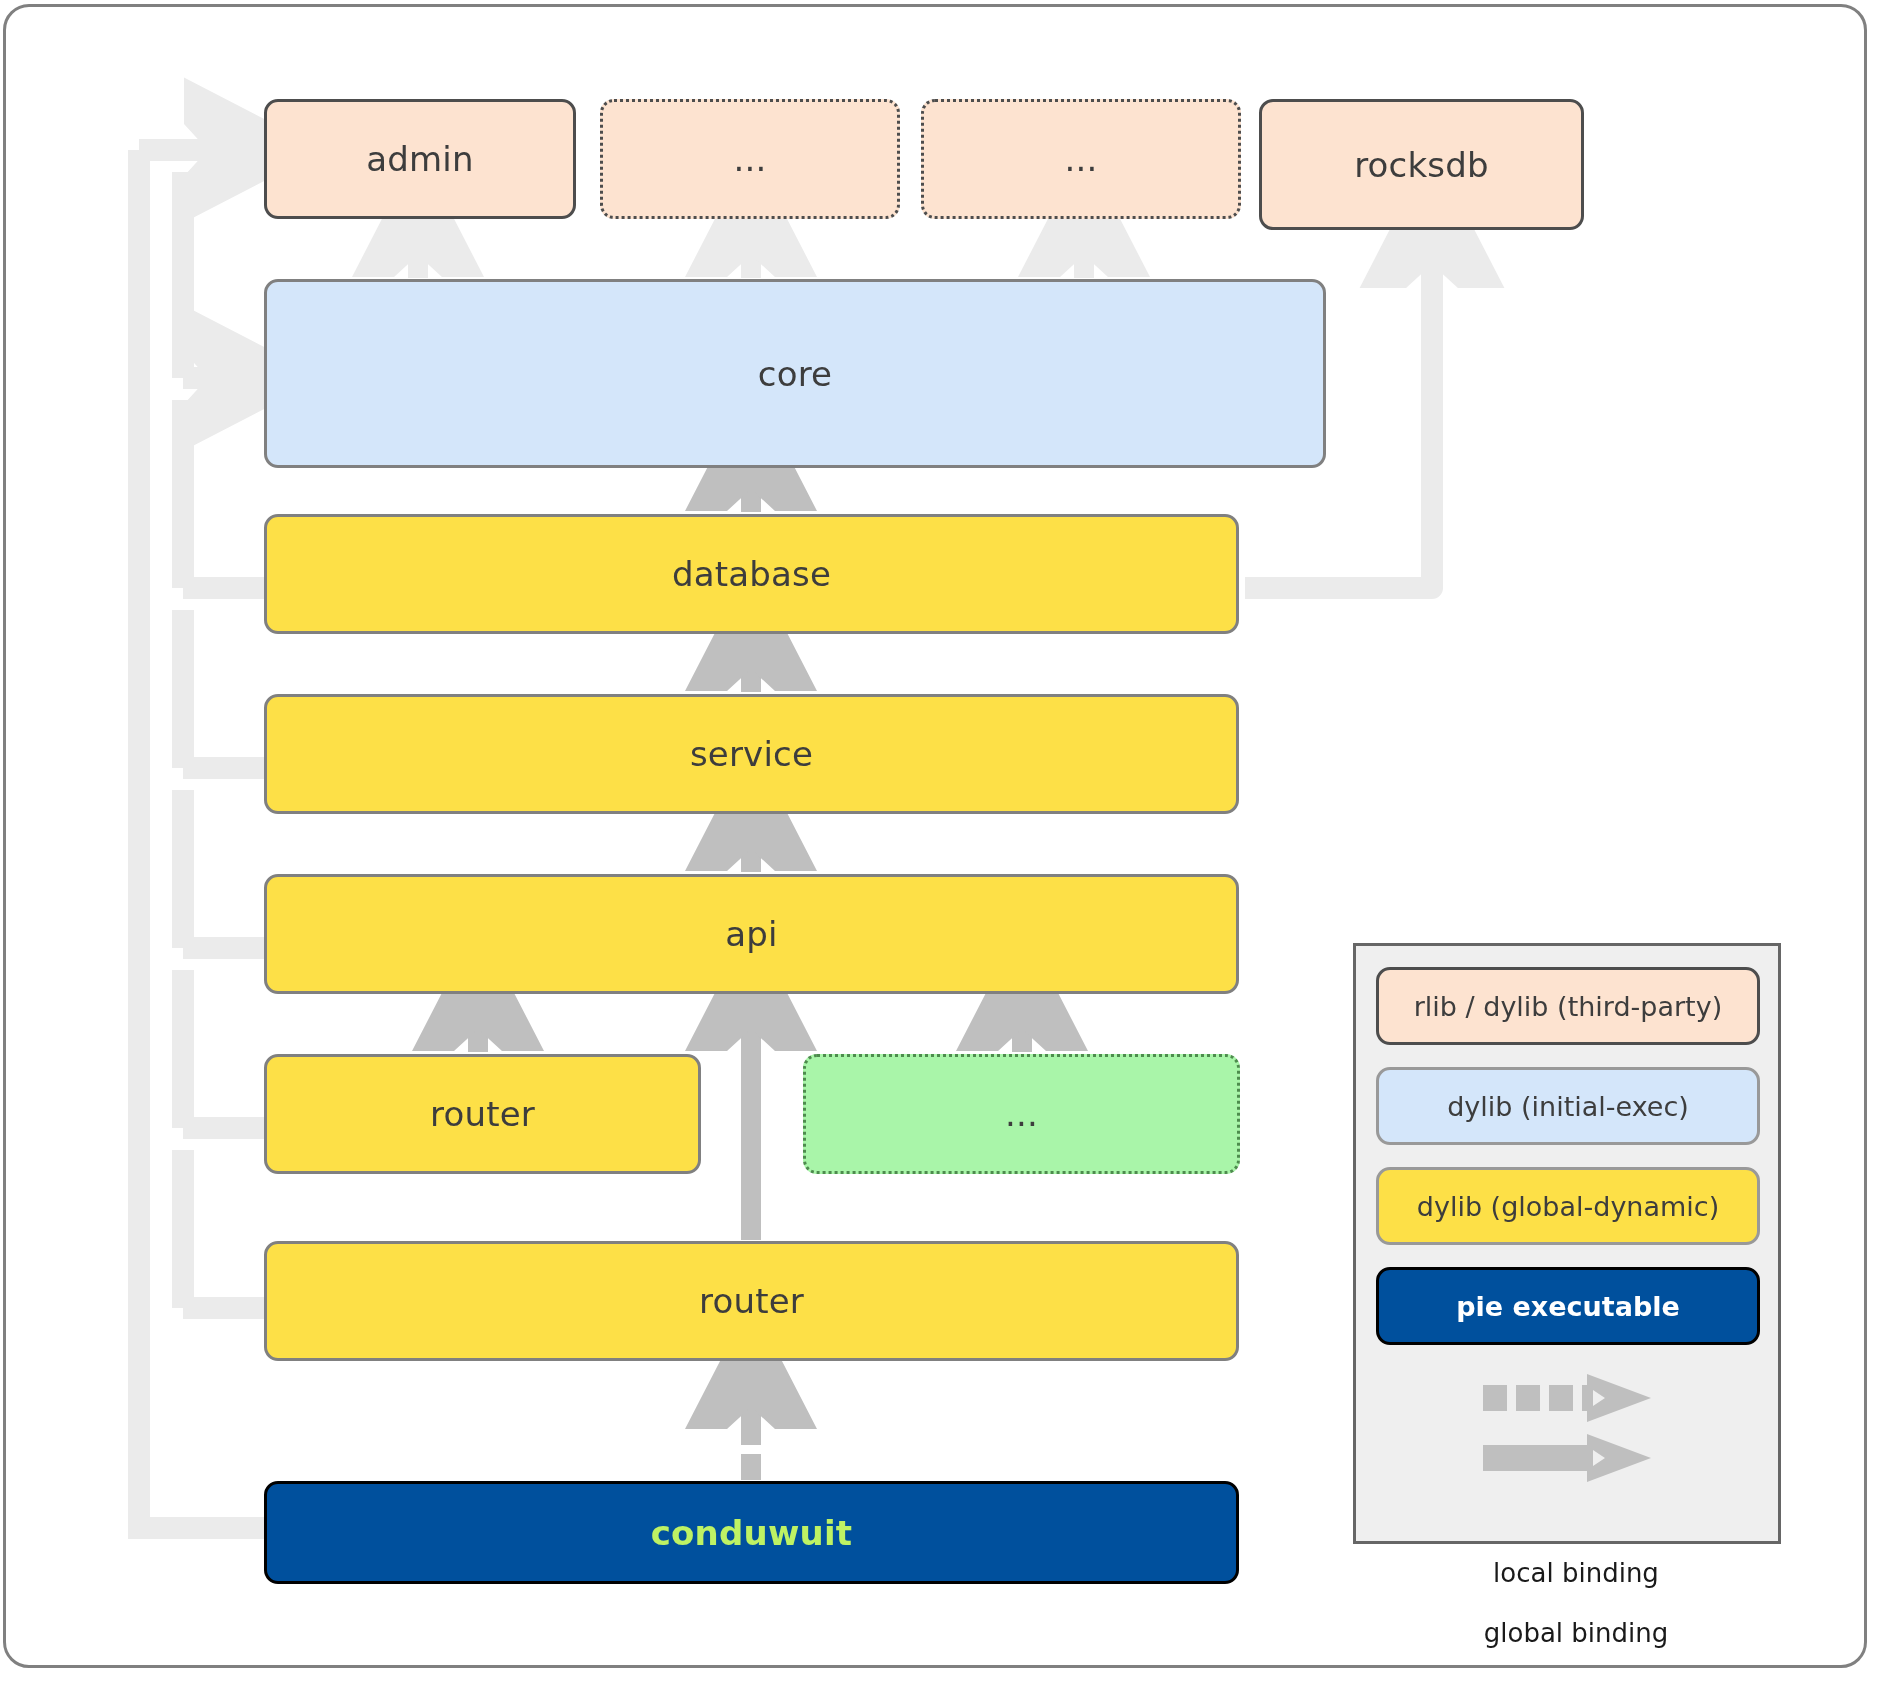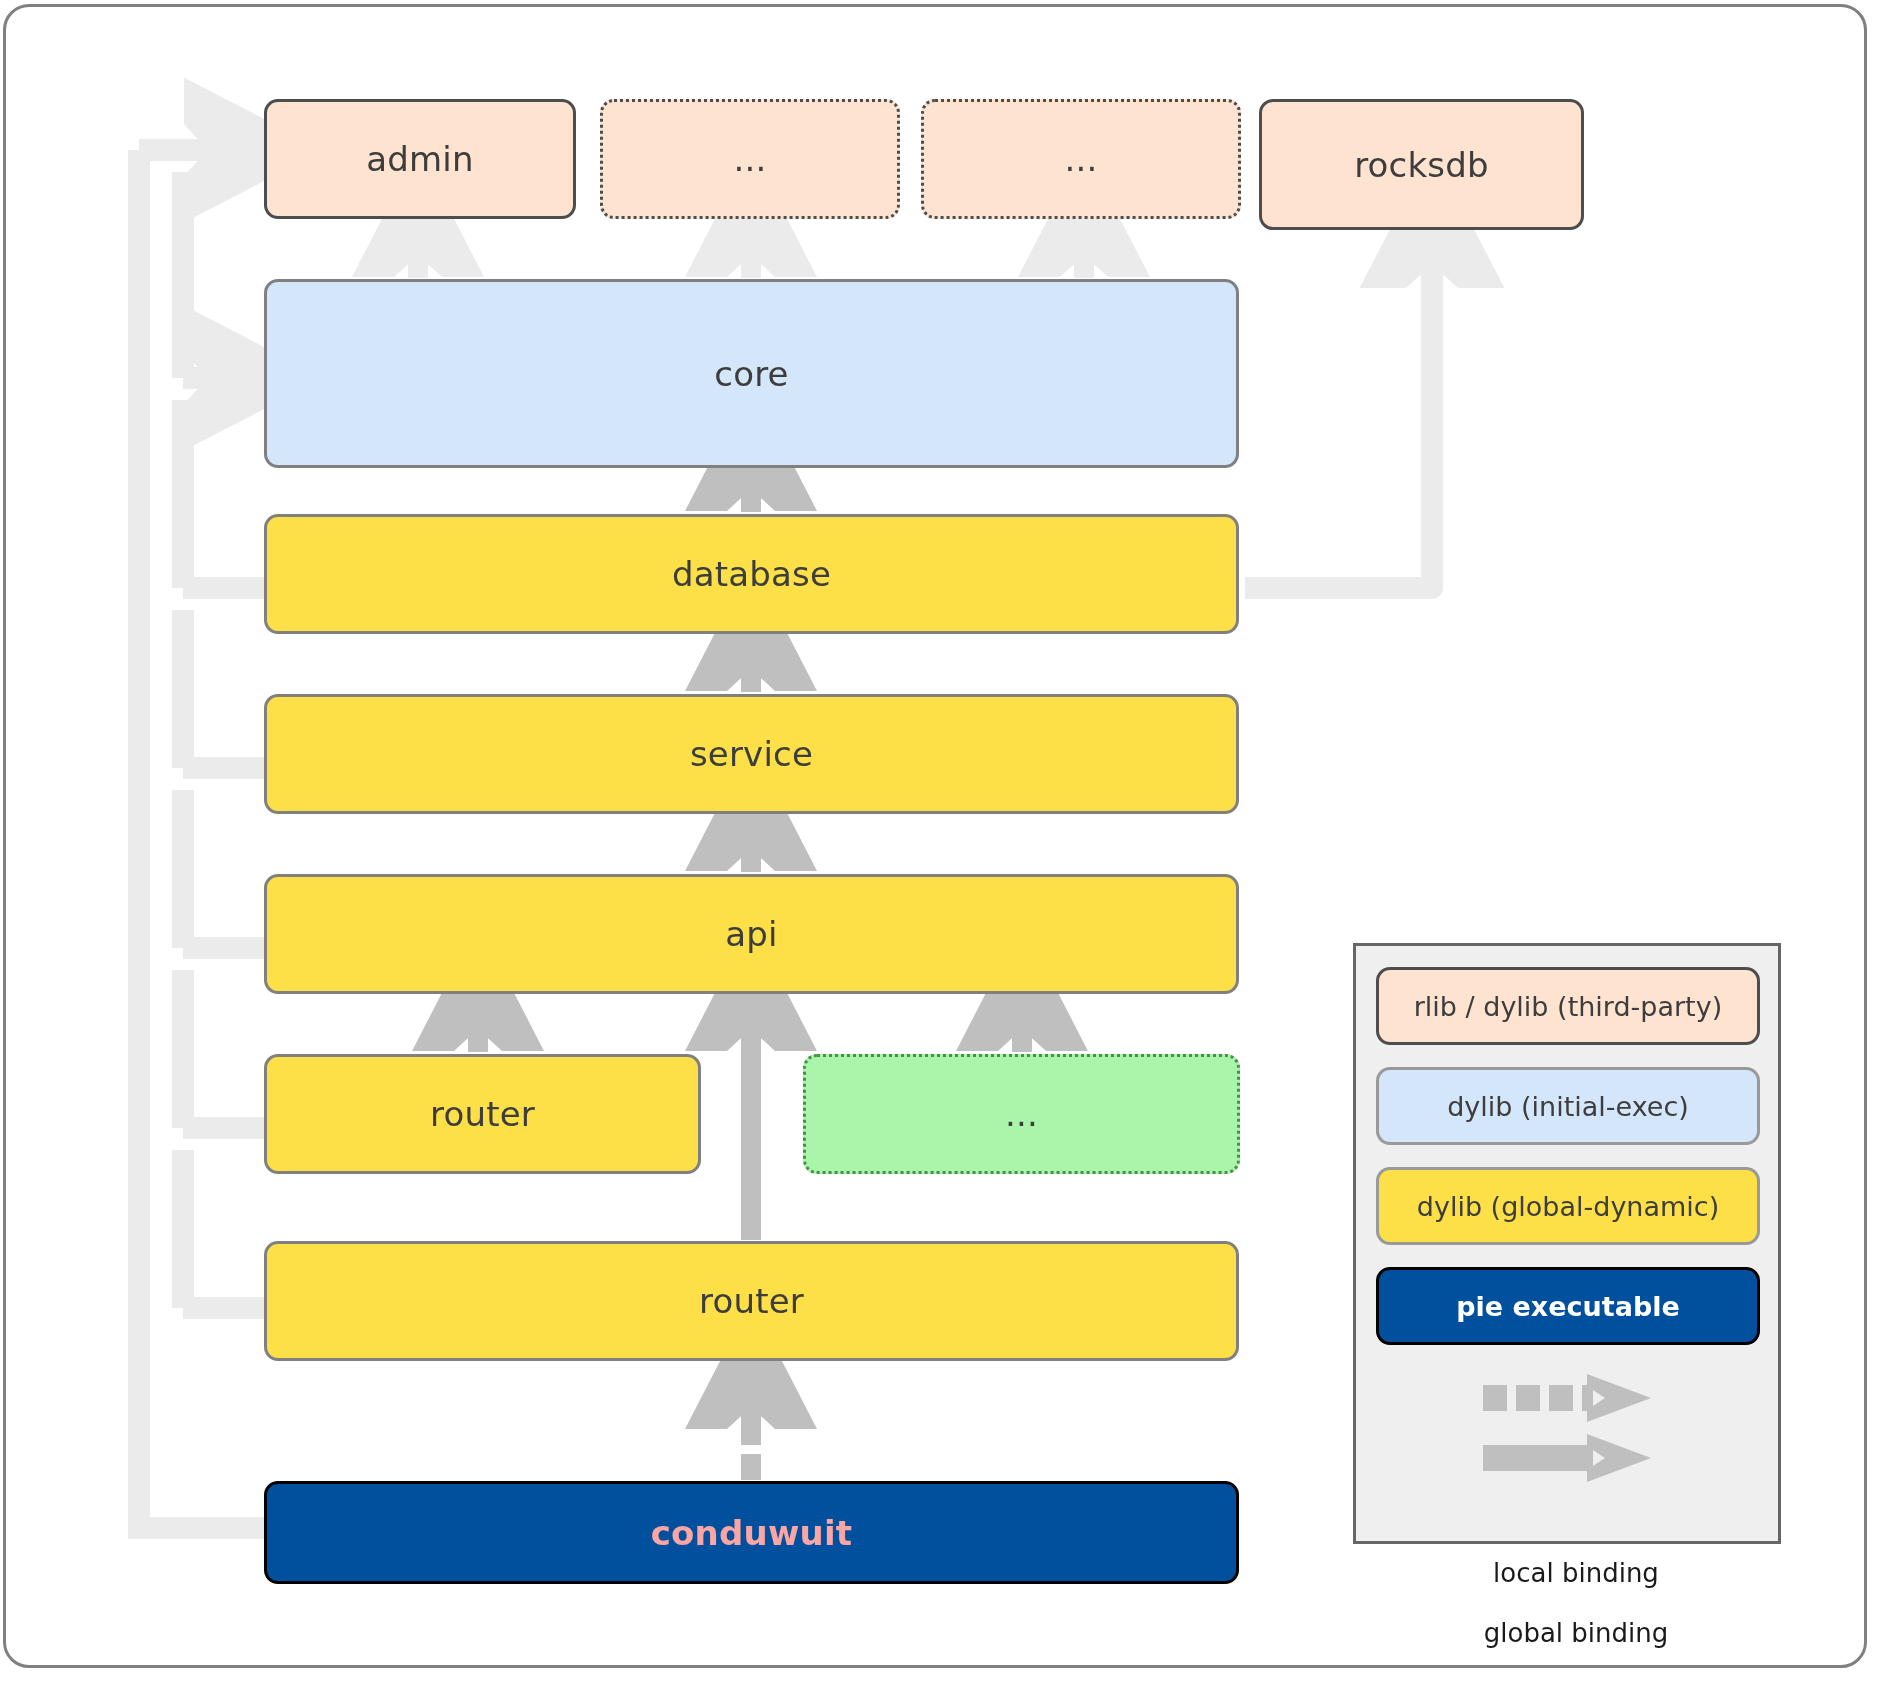--- a/index.html
+++ b/index.html
@@ -34,21 +34,21 @@
   .n-thirdparty.dotted{border:3px dotted #4d4d4d;}
 
   
   .n-initialexec{background:#d4e6fa;border:3px solid #808080;}
 
   
   .n-globaldyn{background:#fde047;border:3px solid #808080;}
   .n-globaldyn.dotted{background:#a9f5a9;border:3px dotted #4d8c4d;}
 
   
-  .n-pie{background:#00509d;border:3px solid #000000;color:#fca5a5;font-weight:bold;}
+  .n-pie{background:#00509d;border:3px solid #000000;color:#bef264;font-weight:bold;}
 
   
   #wires{position:absolute;left:0;top:0;width:1883px;height:1683px;z-index:2;}
 
   
   .legend{
     position:absolute;left:1341px;top:943px;width:428px;height:601px;
     background:#efefef;border:3px solid #666666;box-sizing:border-box;z-index:7;margin-left:12px;
   }
   .legend-item{
@@ -178,21 +178,21 @@
   </div>
 
   <div class="node n-thirdparty dotted" style="left:921px;top:99px;width:320px;height:120px;">
     <span class="lbl">...</span>
   </div>
 
   <div class="node n-thirdparty" style="left:1259px;top:99px;width:325px;height:131px;">
     <span class="lbl">rocksdb</span>
   </div>
 
-  <div class="node n-initialexec" style="left:264px;top:279px;width:975px;height:189px;">
+  <div class="node n-initialexec" style="left:264px;top:279px;width:1062px;height:189px;">
     <span class="lbl">core</span>
   </div>
 
   <div class="node n-globaldyn" style="left:264px;top:514px;width:975px;height:120px;">
     <span class="lbl">database</span>
   </div>
 
   <div class="node n-globaldyn" style="left:264px;top:694px;width:975px;height:120px;">
     <span class="lbl">service</span>
   </div>

